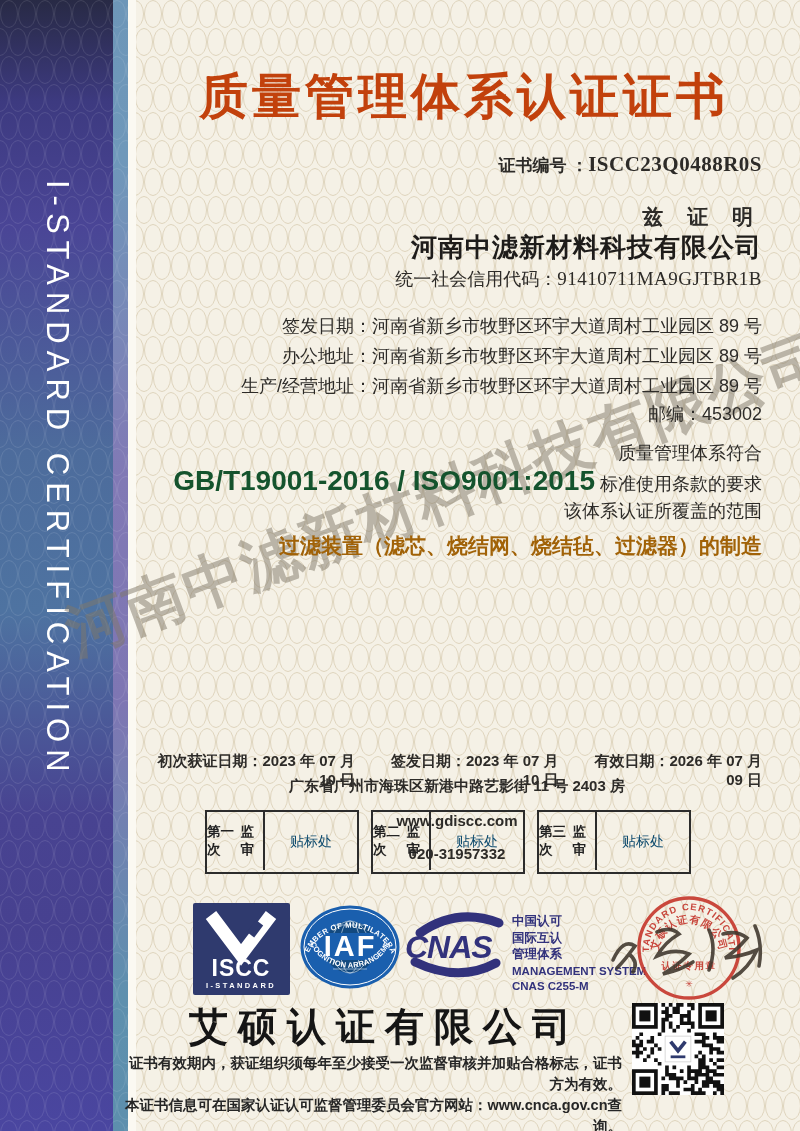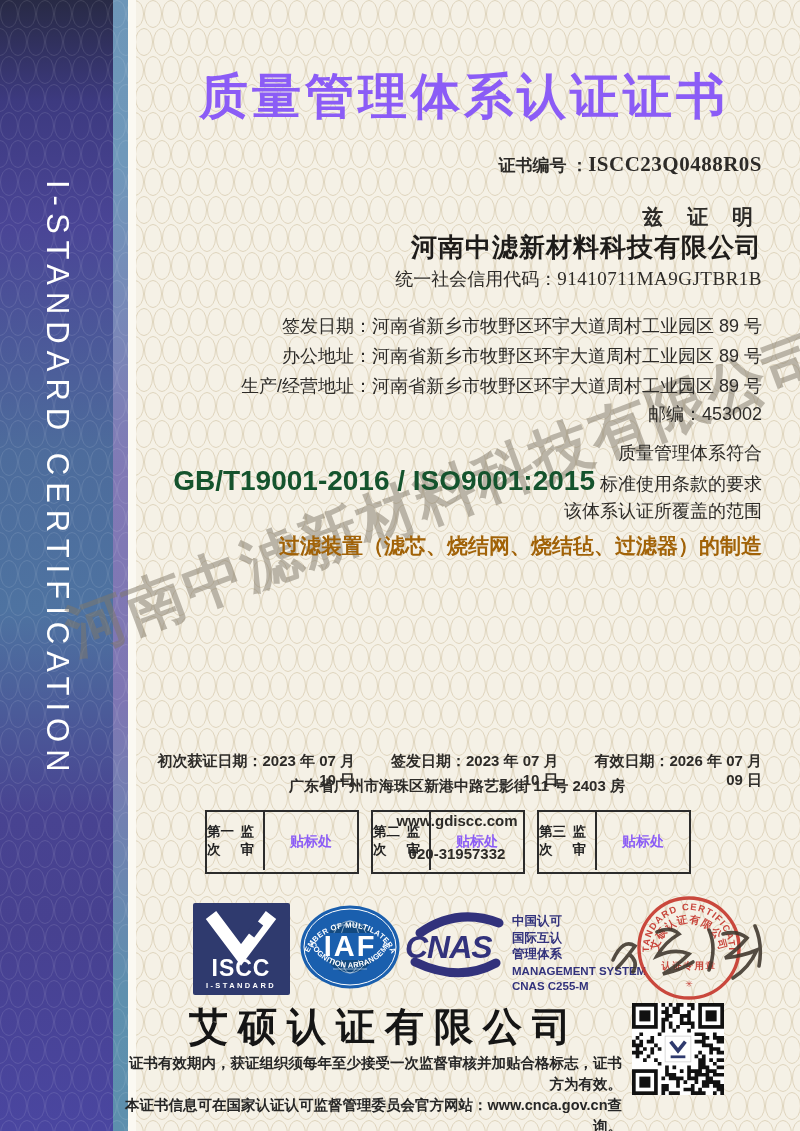--- a/index.html
+++ b/index.html
@@ -19,21 +19,21 @@
   .band-label{margin-top:180px;writing-mode:vertical-rl;text-orientation:mixed;color:#ffffff;
     font-size:31px;letter-spacing:7px;font-weight:400;}
 
   
   .watermark{left:55px;top:598px;transform:rotate(-20.5deg);transform-origin:0 0;
     font-size:60px;font-weight:700;letter-spacing:2px;white-space:nowrap;
     color:rgba(128,119,104,0.5);font-family:"Liberation Serif","DejaVu Serif",serif;z-index:3;}
 
   
   .row{position:absolute;left:140px;right:38px;text-align:right;color:#2d2b28;z-index:4;margin-left:12px;}
-  .title{left:128px;right:0;top:64px;text-align:center;font-size:49px;font-weight:700;color:#8b5cf6;letter-spacing:4px;}
+  .title{left:128px;right:0;top:64px;text-align:center;font-size:49px;font-weight:700;color:#c2410c;letter-spacing:4px;}
   .cert-row{top:152px;font-size:17px;font-weight:700;}
   .cert-no{font-family:"Liberation Serif","DejaVu Serif",serif;font-size:21px;font-weight:700;letter-spacing:.5px;}
   .hereby{top:203px;font-size:21px;font-weight:600;letter-spacing:9px;}
   .company{top:230px;font-size:26px;font-weight:700;letter-spacing:1px;color:#1e1c1a;}
   .credit{top:267px;font-size:18px;font-weight:500;}
   .credit .code{font-family:"Liberation Serif","DejaVu Serif",serif;font-size:19px;letter-spacing:.5px;}
   .addr1{top:314px}.addr2{top:344px}.addr3{top:374px}
   .addr{font-size:18px;font-weight:500;}
   .postcode{top:402px;font-size:18px;font-weight:500;}
   .conform{top:441px;font-size:18px;font-weight:500;text-align:right;}
@@ -45,21 +45,21 @@
   
   .dates-row{top:752px;display:flex;justify-content:center;gap:26px;font-size:15px;font-weight:600;text-align:right;}
   .issuer-row{top:777px;display:flex;justify-content:center;gap:16px;font-size:15px;font-weight:600;text-align:center;flex-direction:column;}
 
   
   .audit{left:205px;top:810px;display:flex;gap:12px;z-index:4;}
   .audit .box{display:flex;border:2px solid #2c2c2c;background:transparent;}
   .audit .c1{width:56px;height:58px;border-right:2px solid #2c2c2c;display:flex;flex-direction:row;
     align-items:center;justify-content:center;font-size:13.5px;font-weight:700;line-height:1.3;color:#222;}
   .audit .c2{width:92px;height:60px;display:flex;align-items:center;justify-content:center;
-    font-size:14px;font-weight:700;color:#8b5cf6;}
+    font-size:14px;font-weight:400;color:#0c4a6e;}
 
   
   .logo{z-index:4;}
   .cnas-info{left:512px;top:913px;color:#32327c;z-index:4;}
   .cnas-info .zh{font-size:12.5px;font-weight:700;line-height:1.32;}
   .cnas-info .en{font-size:11.5px;font-weight:700;line-height:1.3;margin-top:1px;}
 
   
   .issuer-name{left:150px;top:1000px;width:470px;text-align:center;z-index:4;
     font-family:"Liberation Serif","DejaVu Serif",serif;font-size:39px;font-weight:700;

